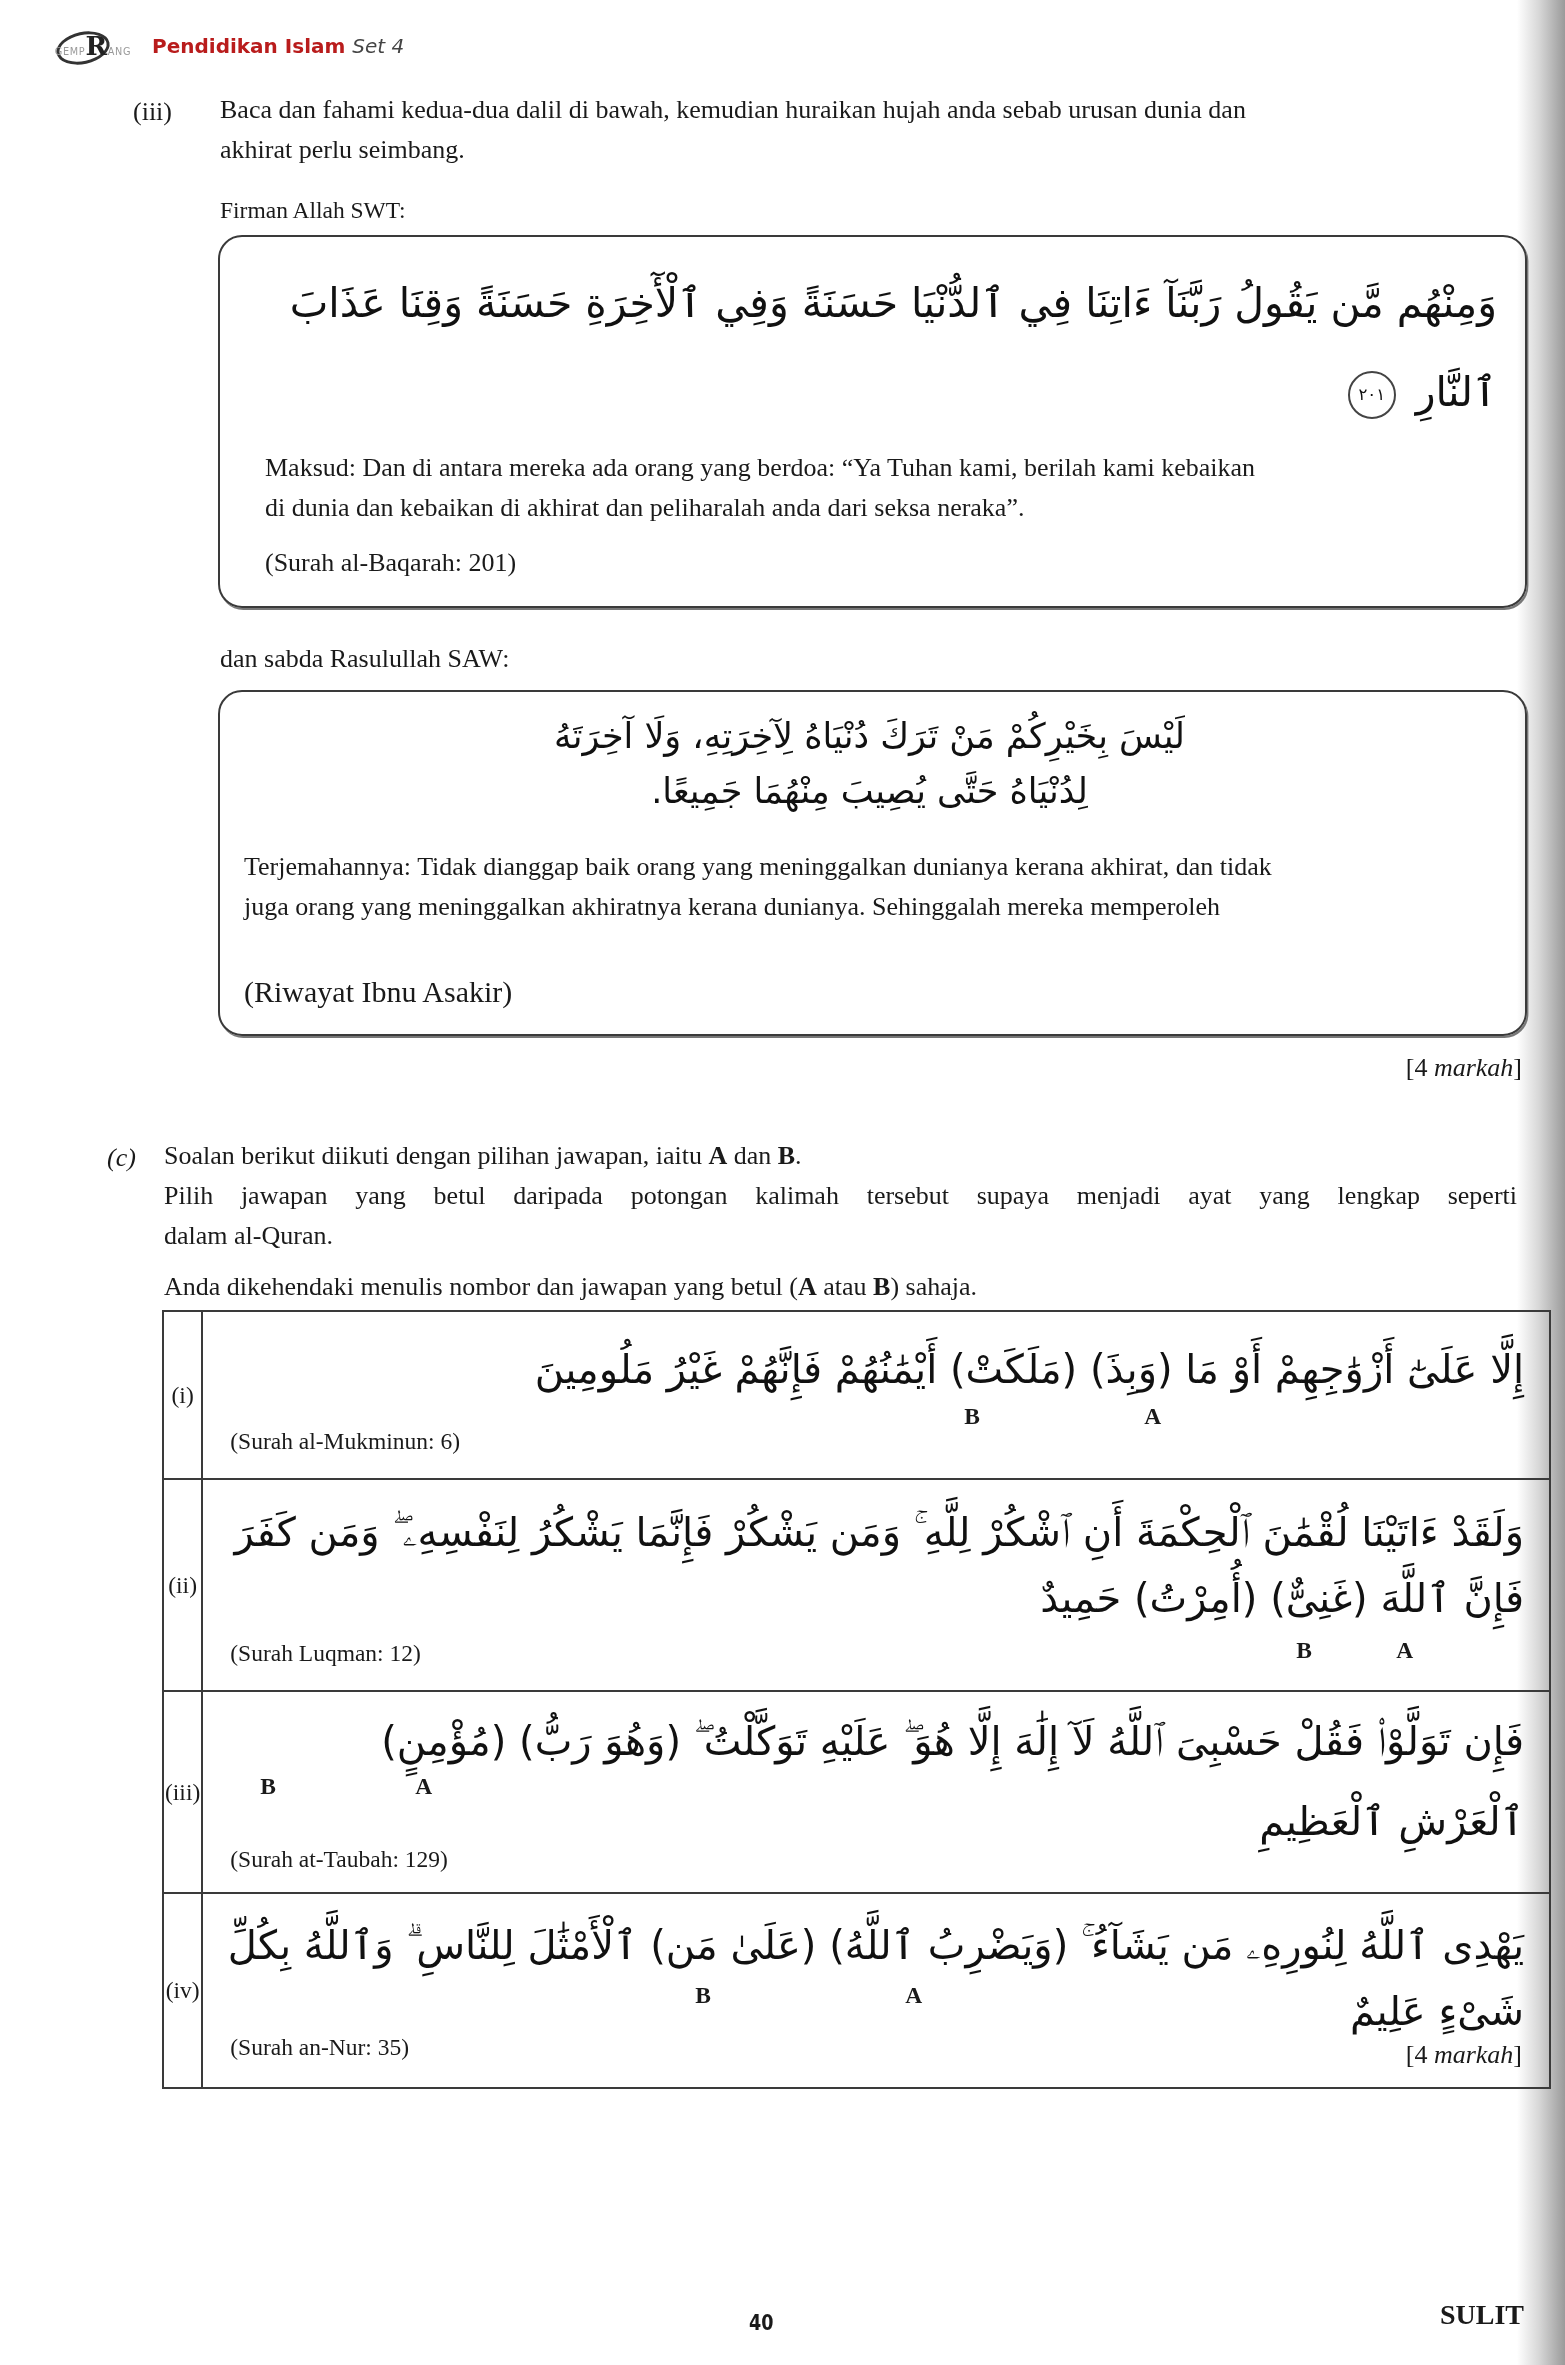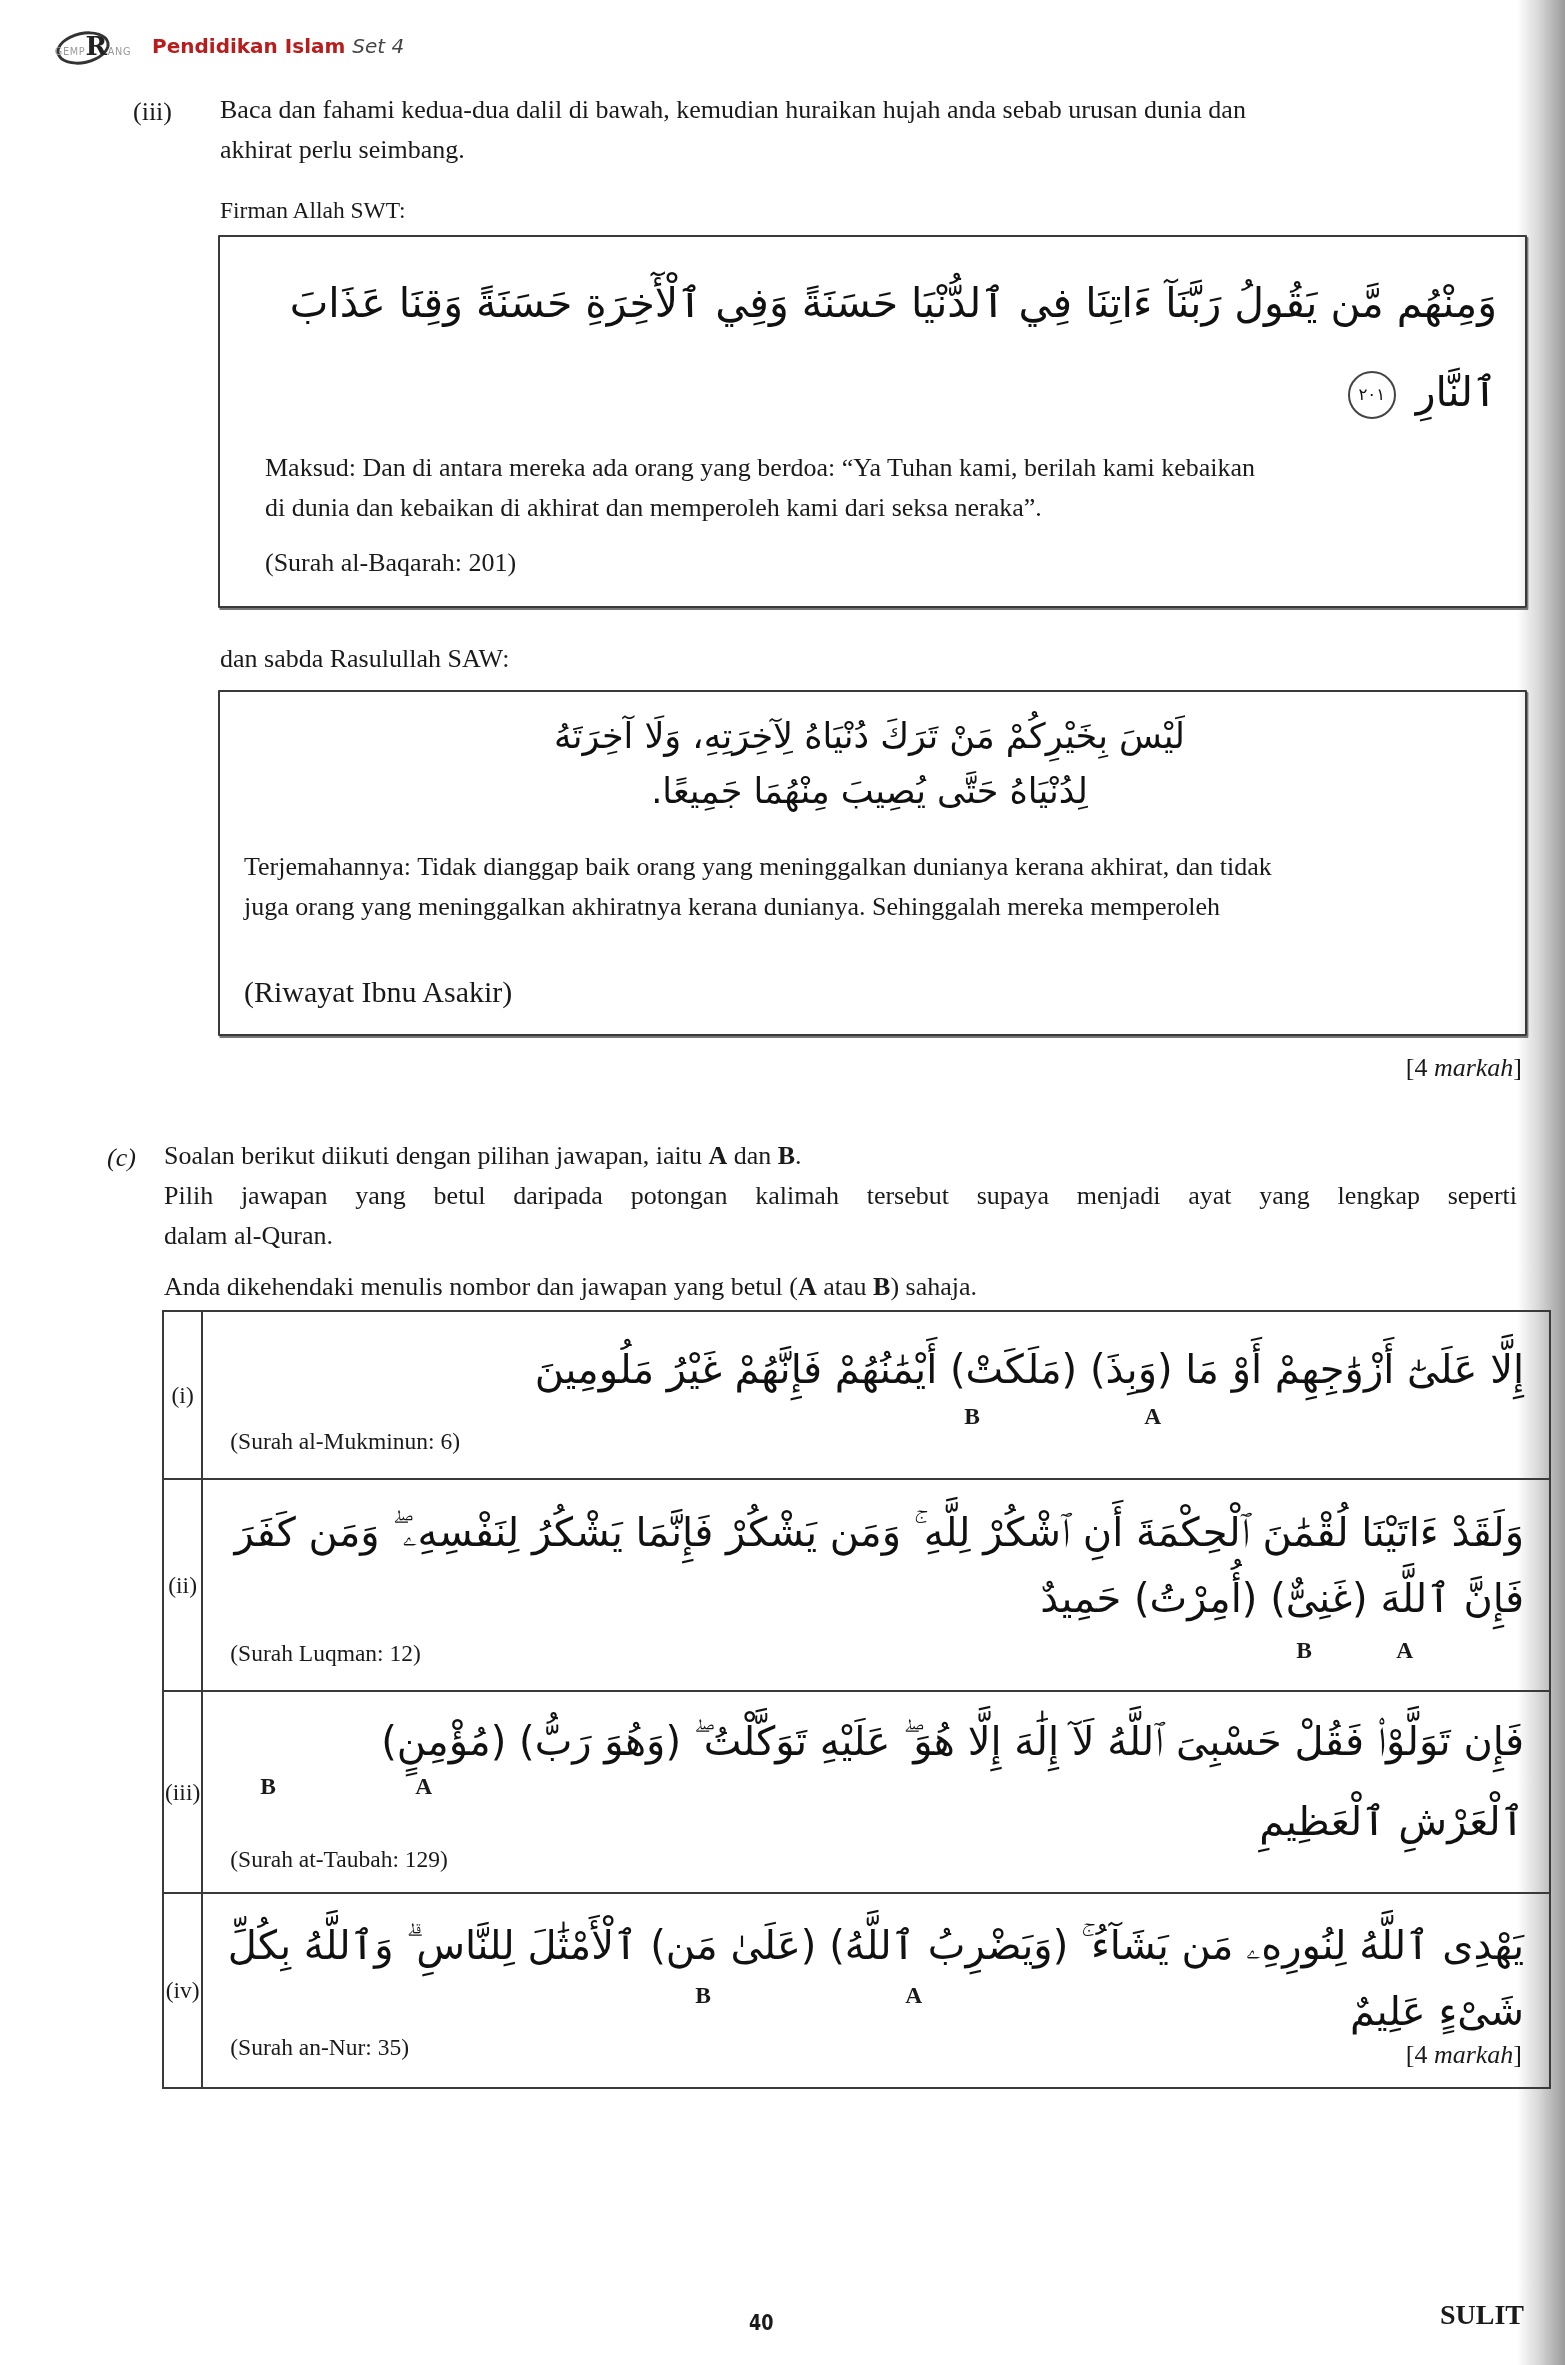--- a/index.html
+++ b/index.html
@@ -38,21 +38,21 @@
     .rh-set {
       font-family: "DejaVu Sans", sans-serif; font-style: italic; font-size: 20px; color: #444;
     }
     .para {
       position: absolute; font-size: 26px; line-height: 40px;
     }
     .roman {
       position: absolute; font-size: 26px;
     }
     .box {
-      position: absolute; border: 2.8px solid #3a3a3a; border-radius: 1px;
+      position: absolute; border: 2.8px solid #3a3a3a; border-radius: 24px;
       box-shadow: 1.4px 2.1px 0 #777;
     }
     .arabic {
       font-family: "DejaVu Sans", sans-serif; direction: rtl; text-align: right; color: #111;
     }
     .ayah-marker {
       display: inline-flex; align-items: center; justify-content: center;
       width: 44px; height: 44px; border: 2.8px double #444; border-radius: 50%;
       font-size: 16.6px; margin: 0 7px; vertical-align: middle;
       font-family: "DejaVu Sans", sans-serif;
@@ -119,21 +119,21 @@
 <div class="para" style="left:220px; top:190px; font-size:23.5px;">Firman Allah SWT:</div>
 
 <div class="box" style="left:218px; top:235px; width:1305px; height:369px;">
   <div class="arabic" style="position:absolute; right:28px; top:28px; font-size:41px; line-height:76px; white-space:nowrap;">وَمِنْهُم مَّن يَقُولُ رَبَّنَآ ءَاتِنَا فِي ٱلدُّنْيَا حَسَنَةً وَفِي ٱلْأٓخِرَةِ حَسَنَةً وَقِنَا عَذَابَ</div>
   <div class="arabic" style="position:absolute; right:28px; top:117px; font-size:41px; line-height:76px; white-space:nowrap;">
     <span>ٱلنَّارِ</span>
     <span class="ayah-marker">٢٠١</span>
   </div>
   <div style="position:absolute; left:45px; top:211px; font-size:26px; line-height:40px; width:1236px;">
     <div>Maksud: Dan di antara mereka ada orang yang berdoa: “Ya Tuhan kami, berilah kami kebaikan</div>
-    <div>di dunia dan kebaikan di akhirat dan memperoleh kami dari seksa neraka”.</div>
+    <div>di dunia dan kebaikan di akhirat dan peliharalah anda dari seksa neraka”.</div>
   </div>
   <div style="position:absolute; left:45px; top:311px; font-size:26px;">(Surah al-Baqarah: 201)</div>
 </div>
 
 <div class="para" style="left:220px; top:639px;">dan sabda Rasulullah SAW:</div>
 
 <div class="box" style="left:218px; top:690px; width:1305px; height:342px;">
   <div class="arabic" style="position:absolute; left:0; right:6px; top:17.3px; text-align:center; font-size:35px; line-height:55px;">
     <div>لَيْسَ بِخَيْرِكُمْ مَنْ تَرَكَ دُنْيَاهُ لِآخِرَتِهِ، وَلَا آخِرَتَهُ</div>
     <div>لِدُنْيَاهُ حَتَّى يُصِيبَ مِنْهُمَا جَمِيعًا.</div>

